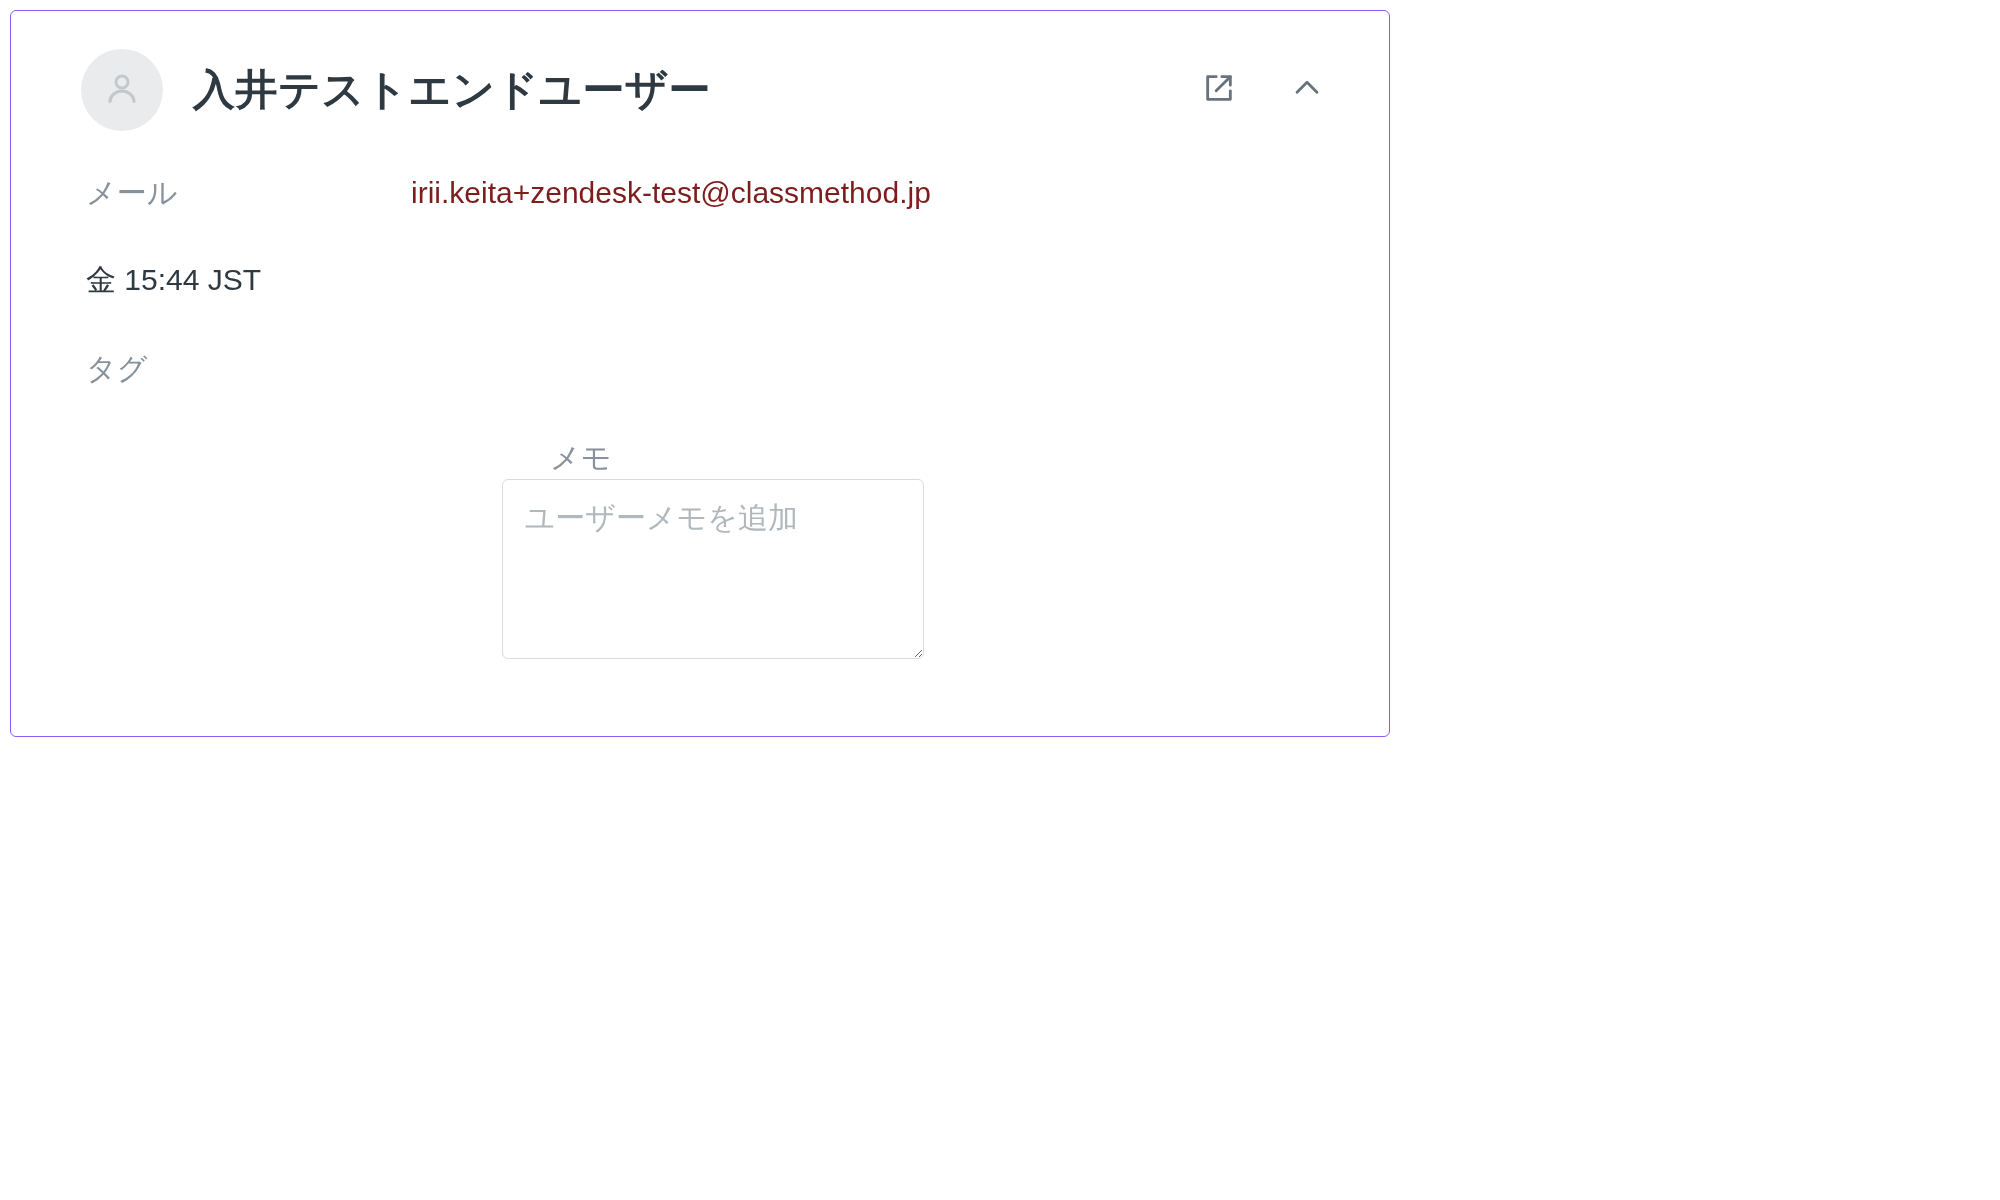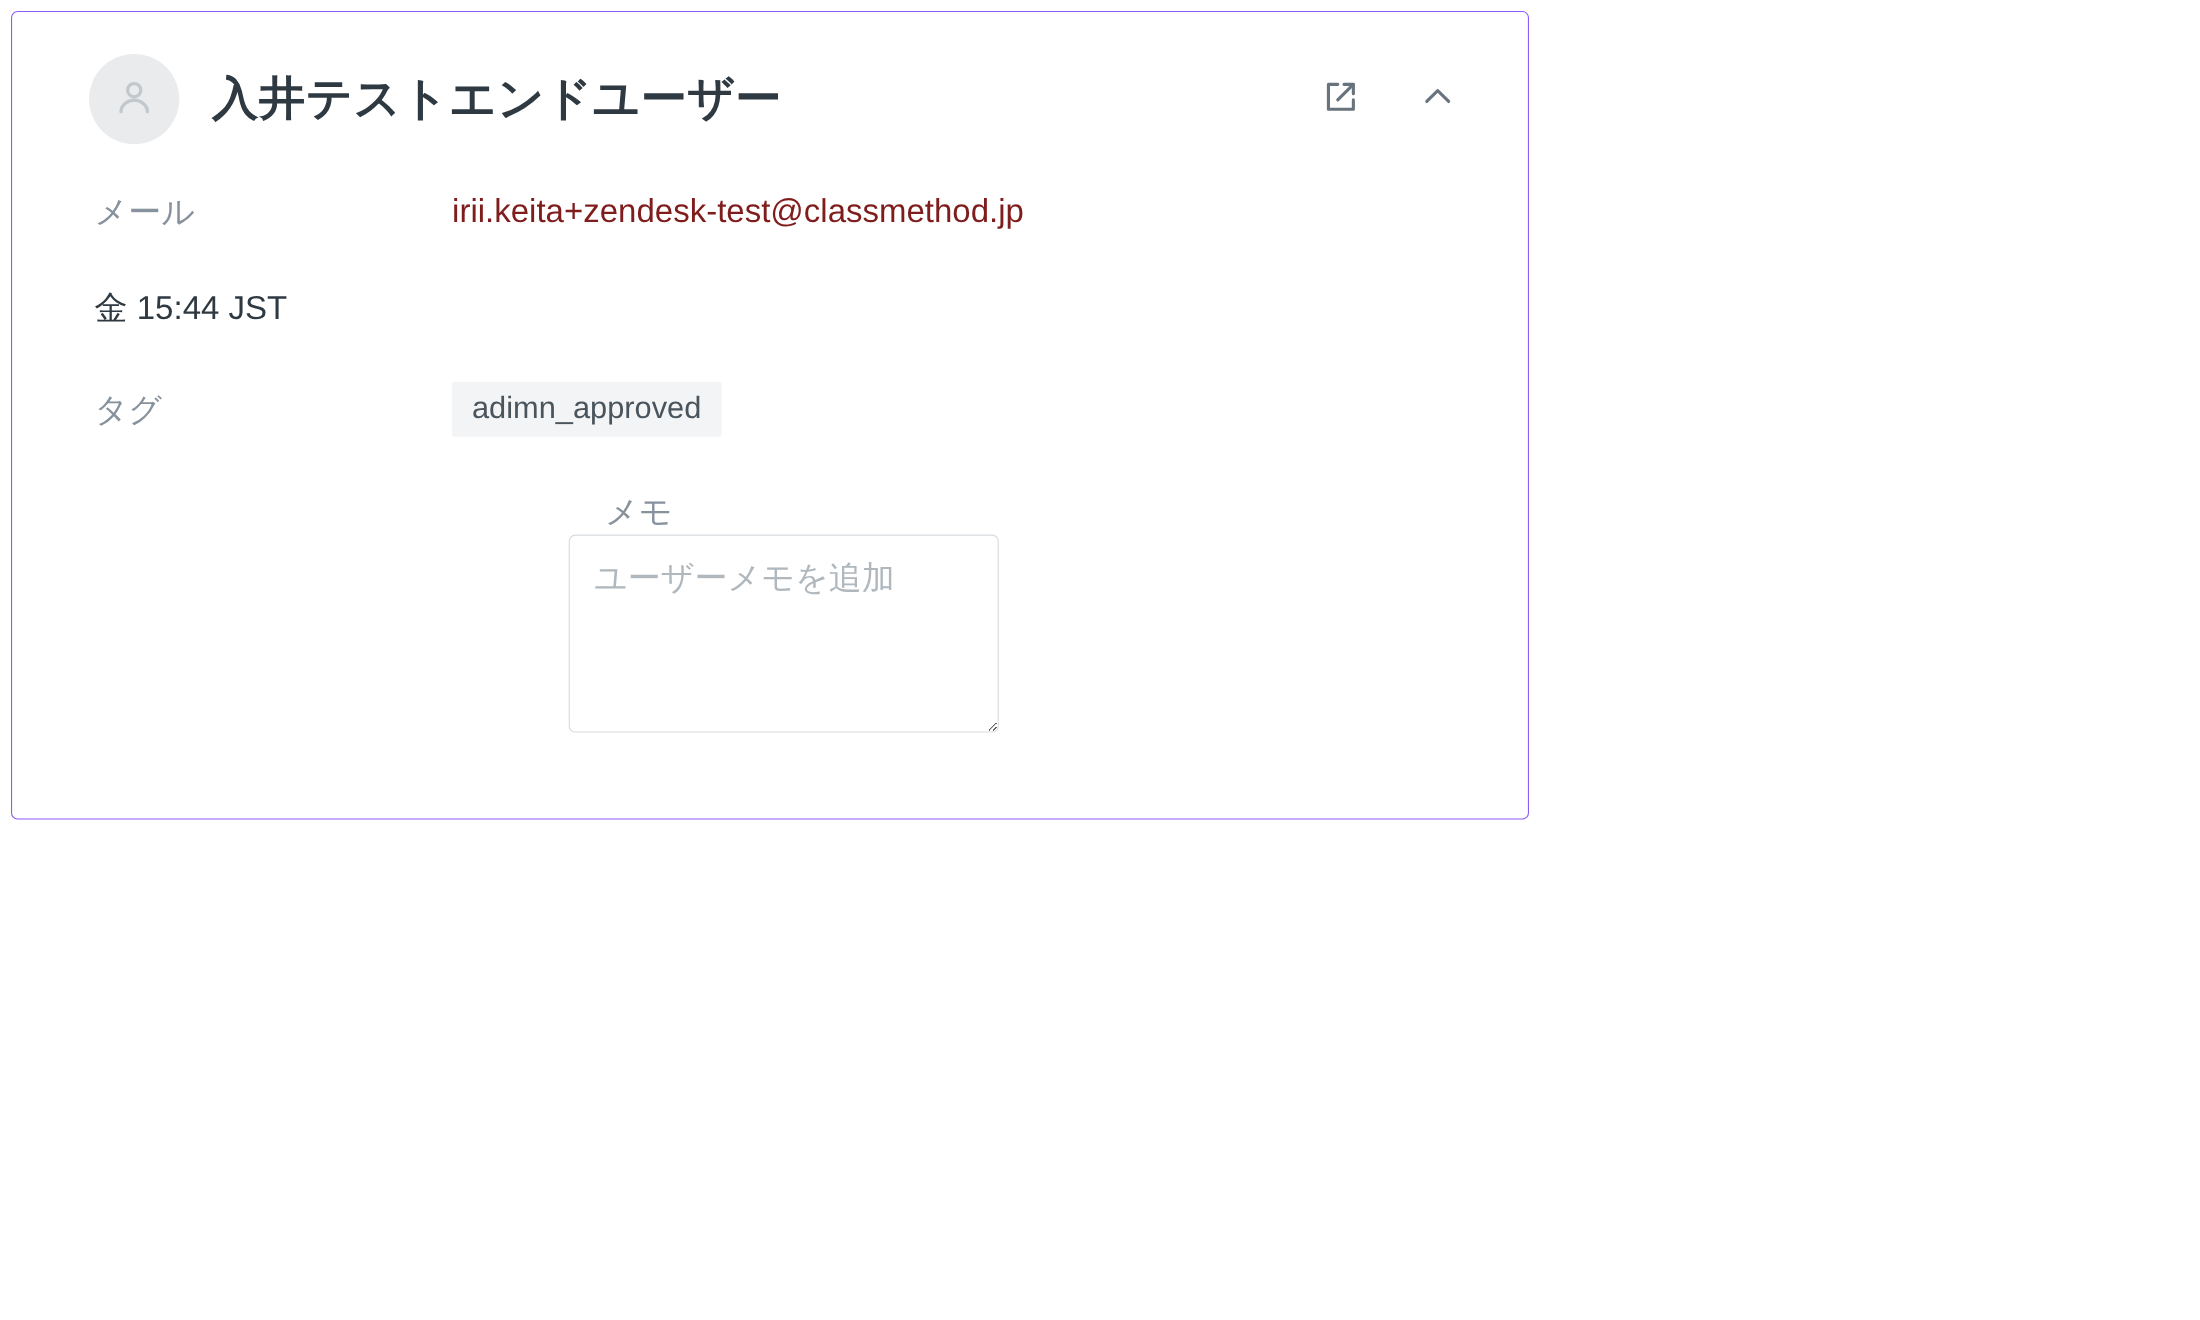--- a/index.html
+++ b/index.html
@@ -107,21 +107,21 @@
       border-radius: 2px;
       font-weight: 500;
     }
     .memo-textarea {
       width: 100%;
       min-height: 180px;
       border: 1px solid #d8dcde;
       border-radius: 6px;
       padding: 18px 22px;
       font-size: 30px;
-      font-family: Liberation Serif, serif;
+      font-family: Liberation Mono, monospace;
       color: #2f3941;
       resize: both;
       outline: none;
     }
     .memo-textarea::placeholder {
       color: #b0b8be;
     }
   </style>
 </head>
 <body>
@@ -163,23 +163,20 @@
       <div class="value link">irii.keita+zendesk-test@classmethod.jp</div>
     </div>
 
     <div class="row">
       <div class="value">金 15:44 JST</div>
     </div>
 
 
     <div class="row">
       <div class="label">タグ</div>
-      <div class="value">
-        <span class="tag">adimn_approved</span>
-      </div>
     </div>
 
     <div class="row">
       <div class="label">メモ</div>
       <div class="value">
         <textarea class="memo-textarea" placeholder="ユーザーメモを追加" style=""></textarea>
       </div>
     </div>
   </div>
 </div>

